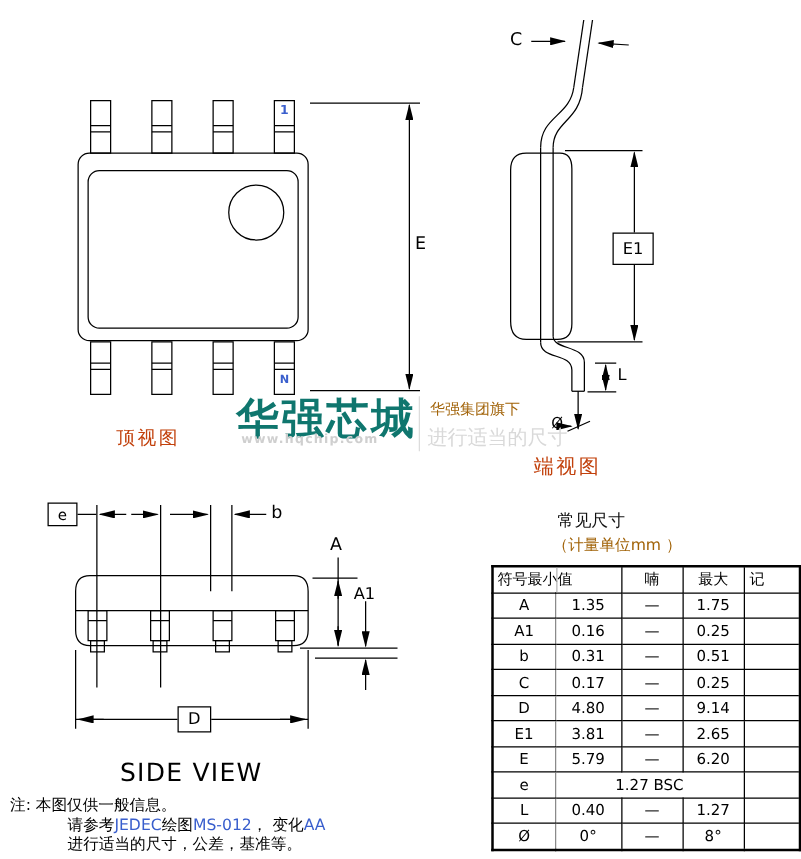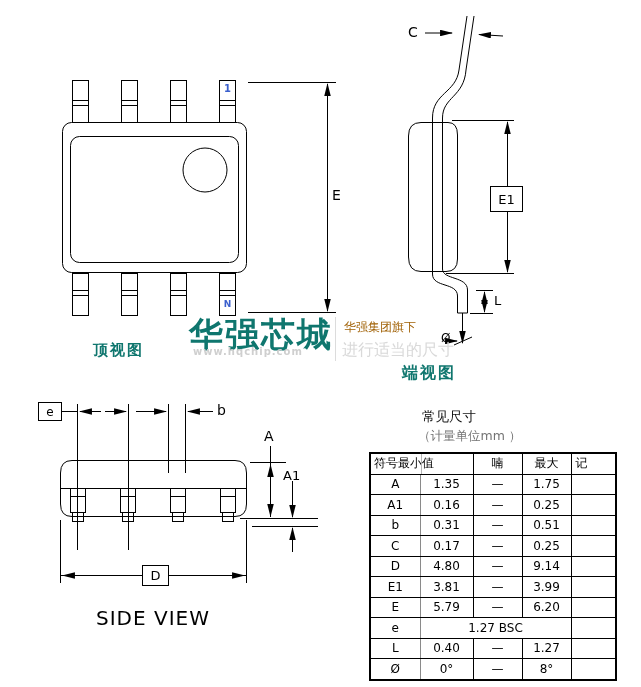--- a/index.html
+++ b/index.html
@@ -5,37 +5,37 @@
   html,body{margin:0;padding:0;background:#fff;}
   #page{position:relative;width:641px;height:687px;background:#fff;overflow:hidden;
         font-family:"DejaVu Sans","Liberation Sans",sans-serif;color:#000;}
   #draw{position:absolute;left:0;top:0;}
   #draw line,#draw path,#draw rect,#draw circle{stroke:#000;stroke-width:1;fill:none;}
   #draw .ah{fill:#000;stroke:none;}
   .lbl{position:absolute;white-space:nowrap;color:#000;line-height:1;}
   .boxed{position:absolute;border:1px solid #000;background:#fff;display:flex;
          align-items:center;justify-content:center;line-height:1;}
   .pin-num{color:#3a5fcd;font-weight:bold;text-align:center;}
-  .view-title{color:#0f766e;letter-spacing:2px;font-weight:bold;}
+  .view-title{color:#c2410c;letter-spacing:2px;}
   
   .wm-brand{position:absolute;left:189px;top:312px;font-size:34px;font-weight:bold;
             color:#0f766e;letter-spacing:2px;}
   .wm-url{position:absolute;left:193px;top:346px;font-size:10px;font-weight:bold;
           color:#cfcfcf;letter-spacing:1px;}
   .wm-div{position:absolute;left:335px;top:317px;width:1px;height:44px;background:#dcdcdc;}
   .wm-t1{position:absolute;left:344px;top:319px;font-size:12px;color:#a16207;}
   .wm-t2{position:absolute;left:342px;top:340px;font-size:16px;color:#d9d9d9;}
   
   #note{position:absolute;left:8px;top:636px;font-size:12.5px;line-height:15.5px;}
   #note .ind{padding-left:46px;}
   .c-blue{color:#3a5fcd;}
   
-  #dim-table-wrap{position:absolute;left:369px;top:408px;width:232px;}
+  #dim-table-wrap{position:absolute;left:393px;top:408px;width:232px;}
   #dim-title{padding-left:53px;font-size:13.5px;color:#111;}
-  #dim-subtitle{padding-left:49px;font-size:12.5px;color:#737373;margin-top:2px;}
+  #dim-subtitle{padding-left:49px;font-size:12.5px;color:#a16207;margin-top:2px;}
   #dim-table{border-collapse:collapse;margin-top:7px;table-layout:fixed;width:246px;
              font-size:12px;}
   #dim-table th,#dim-table td{border:1px solid #000;height:19.5px;padding:0;
              text-align:center;font-weight:normal;overflow:hidden;}
   #dim-table{border:2px solid #000;}
   #dim-table th.sym{text-align:left;padding-left:3px;position:relative;margin-left:27px;}
   #dim-table th.sym::after{content:'';position:absolute;left:50px;top:0;bottom:0;width:1px;background:#b5b5b5;}
   #dim-table th.note-h{text-align:left;padding-left:4px;}
   #dim-table td.sym{border-right-color:#8a8a8a;}
   .col-sym{width:50px;}.col-min{width:53px;}.col-typ{width:49px;}.col-max{width:49px;}.col-note{width:45px;}
@@ -198,21 +198,21 @@
 
   <div class="lbl pin-num" style="left:221px;top:84px;width:13px;font-size:10px;">1</div>
   <div class="lbl pin-num" style="left:221px;top:300px;width:13px;font-size:9px;">N</div>
   <div class="lbl" style="left:332px;top:188px;font-size:14px;">E</div>
   <div class="lbl view-title" style="left:93px;top:343px;font-size:15px;">顶视图</div>
 
   <div class="lbl" style="left:408px;top:25px;font-size:14px;">C</div>
   <div class="boxed" style="left:490px;top:186px;width:31px;height:24px;font-size:13px;">E1</div>
   <div class="lbl" style="left:494px;top:294px;font-size:13px;">L</div>
   <div class="lbl" style="left:441px;top:332px;font-size:12px;">Ø</div>
-  <div class="lbl view-title" style="left:402px;top:365px;font-size:16px;text-align:right;">端视图</div>
+  <div class="lbl view-title" style="left:427px;top:365px;font-size:16px;text-align:right;">端视图</div>
 
   <div class="boxed" style="left:38px;top:402px;width:22px;height:17px;font-size:12px;">e</div>
   <div class="lbl" style="left:217px;top:403px;font-size:14px;">b</div>
   <div class="lbl" style="left:264px;top:429px;font-size:14px;">A</div>
   <div class="lbl" style="left:283px;top:469px;font-size:13px;">A1</div>
   <div class="boxed" style="left:142px;top:565px;width:25px;height:19px;font-size:13px;">D</div>
   <div class="lbl" style="left:96px;top:608px;font-size:20px;letter-spacing:1px;">SIDE VIEW</div>
 
   <div id="dim-table-wrap">
     <div id="dim-title">常见尺寸</div>
@@ -264,21 +264,21 @@
             <td class="sym">D</td>
             <td>4.80</td>
             <td>—</td>
             <td>9.14</td>
             <td></td>
           </tr>
       <tr>
             <td class="sym">E1</td>
             <td>3.81</td>
             <td>—</td>
-            <td>3.99</td>
+            <td>2.65</td>
             <td></td>
           </tr>
       <tr>
             <td class="sym">E</td>
             <td>5.79</td>
             <td>—</td>
             <td>6.20</td>
             <td></td>
           </tr>
       <tr>
@@ -297,14 +297,19 @@
             <td class="sym">Ø</td>
             <td>0°</td>
             <td>—</td>
             <td>8°</td>
             <td></td>
           </tr>
     </tbody>
       </table>
   </div>
 
+  <div id="note">
+    <div>注: 本图仅供一般信息。</div>
+    <div class="ind"><span>请参考</span><span class="c-blue">JEDEC</span><span>绘图</span><span class="c-blue">MS-012</span><span>， 变化</span><span class="c-blue">AA</span></div>
+    <div class="ind">进行适当的尺寸，公差，基准等。</div>
+  </div>
 
 </div>
 
 </body></html>

